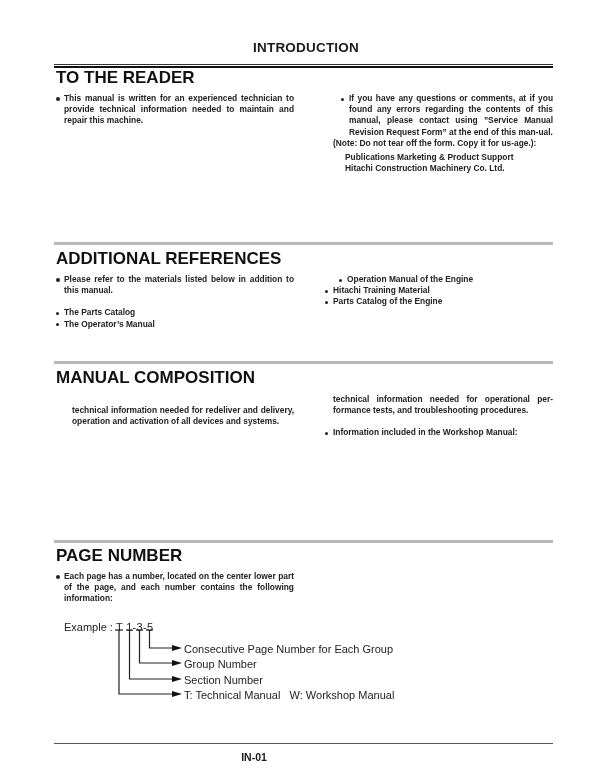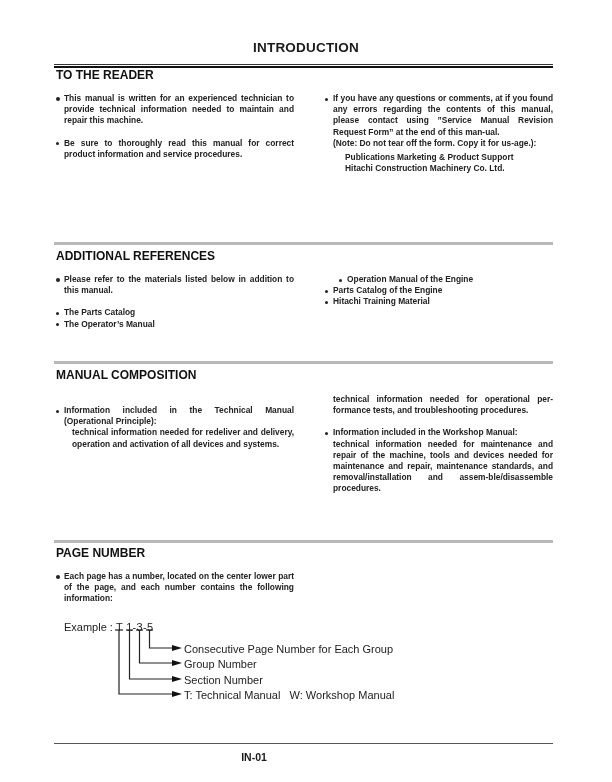--- a/index.html
+++ b/index.html
@@ -4,21 +4,21 @@
 <style>
   html, body { margin: 0; padding: 0; background: #ffffff; }
   body { width: 612px; height: 782px; position: relative; overflow: hidden;
          font-family: "Liberation Sans", sans-serif; color: #1a1a1a; }
   .abs { position: absolute; }
   .page-title { left: 0; width: 612px; top: 40px; text-align: center; font-size: 13.5px; font-weight: bold; letter-spacing: 0.2px; }
   .top-rule { left: 54px; width: 499px; top: 64px; height: 5px; }
   .top-rule .a { position: absolute; left: 0; right: 0; top: 0; height: 1px; background: #333; }
   .top-rule .b { position: absolute; left: 0; right: 0; top: 2px; height: 2px; background: #111; }
   .sec-rule { left: 54px; width: 499px; height: 3px; background: #b8b8b8; }
-  .sec-title { left: 56px; font-size: 12px; font-weight: bold; color: #111; }
+  .sec-title { left: 56px; font-size: 17px; font-weight: bold; color: #111; }
   .col { font-size: 8.4px; line-height: 11.2px; color: #222; font-weight: bold; }
   .col p { margin: 0; }
   .bul { position: relative; padding-left: 8px; text-align: justify; }
   .bul::before { content: ""; position: absolute; left: 0; top: 4px; width: 4px; height: 4px; border-radius: 50%; background: #222; }
   .sub { position: relative; padding-left: 8px; margin-left: 8px; text-align: justify; }
   .sub::before { content: ""; position: absolute; left: 0; top: 4.5px; width: 3px; height: 3px; border-radius: 50%; background: #222; }
   .indent { padding-left: 8px; }
   .indent2 { padding-left: 20px; }
   .gap { height: 11px; }
   .left { left: 56px; width: 238px; }
@@ -33,55 +33,52 @@
 <div class="abs page-title">INTRODUCTION</div>
 <div class="abs top-rule">
     <div class="a"></div>
     <div class="b"></div>
   </div>
 
 <div class="abs sec-title" style="top:68px">TO THE READER</div>
 <div class="abs col left" style="top:93px">
   <p class="bul">This manual is written for an experienced technician to provide technical information needed to maintain and repair this machine.</p>
   <div class="gap"></div>
-  <p class="sub">Be sure to thoroughly read this manual for correct product information and service procedures.</p>
 </div>
 <div class="abs col right" style="top:93px">
-  <p class="sub" style="margin-left:0">If you have any questions or comments, at if you found any errors regarding the contents of this manual, please contact using ”Service Manual Revision Request Form” at the end of this man-ual.</p>
+  <p class="sub" style="margin-left:16px">If you have any questions or comments, at if you found any errors regarding the contents of this manual, please contact using ”Service Manual Revision Request Form” at the end of this man-ual.</p>
   <p class="indent" style="text-align:justify">(Note: Do not tear off the form. Copy it for us-age.):</p>
   <p class="indent2" style="margin-top:3px">Publications Marketing &amp; Product Support</p>
   <p class="indent2">Hitachi Construction Machinery Co. Ltd.</p>
 </div>
 
 <div class="abs sec-rule" style="top:242px"></div>
 <div class="abs sec-title" style="top:249px">ADDITIONAL REFERENCES</div>
 <div class="abs col left" style="top:274px">
   <p class="bul">Please refer to the materials listed below in addition to this manual.</p>
   <div class="gap"></div>
   <p class="sub">The Parts Catalog</p>
   <p class="sub">The Operator’s Manual</p>
 </div>
 <div class="abs col right" style="top:274px">
   <p class="sub" style="margin-left:14px">Operation Manual of the Engine</p>
+  <p class="sub" style="margin-left:0">Hitachi Training Material</p>
   <p class="sub" style="margin-left:0">Parts Catalog of the Engine</p>
-  <p class="sub" style="margin-left:0">Hitachi Training Material</p>
 </div>
 
 <div class="abs sec-rule" style="top:361px"></div>
 <div class="abs sec-title" style="top:368px">MANUAL COMPOSITION</div>
 <div class="abs col left" style="top:394px">
   <div class="gap"></div>
-  <p class="sub">Information included in the Technical Manual (Operational Principle):</p>
   <p class="indent" style="margin-left:8px;text-align:justify">technical information needed for redeliver and delivery, operation and activation of all devices and systems.</p>
 </div>
 <div class="abs col right" style="top:394px">
   <p class="indent" style="text-align:justify">technical information needed for operational per-formance tests, and troubleshooting procedures.</p>
   <div class="gap"></div>
   <p class="sub" style="margin-left:0">Information included in the Workshop Manual:</p>
-  <p class="indent" style="text-align:justify">technical information needed for maintenance and repair of the machine, tools and devices needed for maintenance and repair, maintenance standards, and removal/installation and assem-ble/disassemble procedures.</p>
 </div>
 
 <div class="abs sec-rule" style="top:540px"></div>
 <div class="abs sec-title" style="top:546px">PAGE NUMBER</div>
 <div class="abs col left" style="top:571px">
   <p class="bul">Each page has a number, located on the center lower part of the page, and each number contains the following information:</p>
 </div>
 
 <div class="abs diag-lbl" style="left:64px;top:621px">Example :</div>
 <div class="abs diag-lbl" style="left:116px;top:621px;letter-spacing:0.3px"><span>T</span> <span>1</span><span>-</span><span>3</span><span>-</span><span>5</span></div>

